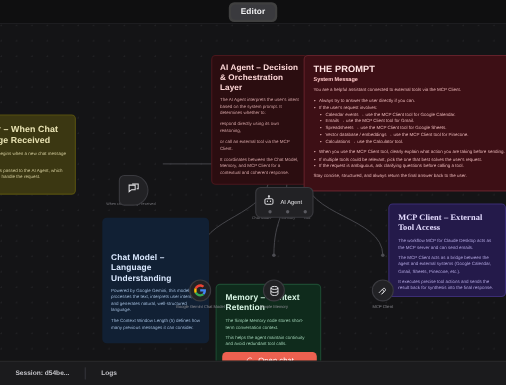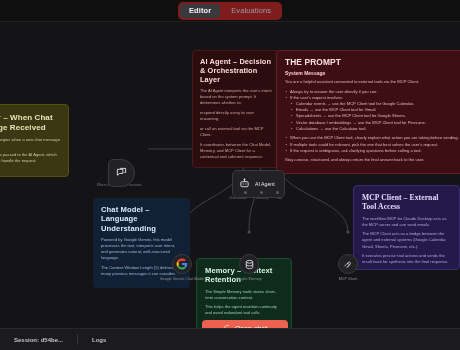--- a/index.html
+++ b/index.html
@@ -10,22 +10,22 @@
     overflow: hidden;
   }
   #app { position: relative; width: 460px; height: 350px; background:#131314; }
 
   
   .topbar {
     position: absolute; top:0; left:0; right:0; height:22px;
     background:#0f0f10; display:flex; align-items:center; justify-content:center;
     border-bottom:1px solid #202023; z-index:40;
   }
-  .tabs { display:flex; align-items:center; gap:2px;
-          background:#7f1d1d; border-radius:5px; padding:2px; }
+  .tabs { display:flex; align-items:flex-start; gap:2px;
+          background:#404040; border-radius:5px; padding:2px;flex-direction:column; }
   .tab { font-size:7.5px; color:#9a9a9f; padding:2.5px 9px; border-radius:4px;
          letter-spacing:.1px; white-space:nowrap; }
   .tab.active { background:#3a3a3e; color:#f2f2f4; font-weight:bold; }
 
   
   .canvas {
     position:absolute; top:22px; left:0; right:0; bottom:22px;
     background:
       radial-gradient(circle at 1px 1px, #232326 0.6px, transparent 0.7px) 0 0/14px 14px,
       #141416;
@@ -60,21 +60,21 @@
   #note-prompt { left:276px; top:28px; width:196px; height:124px; padding:6px 8px;
                  background:#3d0f15; border:1px solid #63212a; }
   #note-prompt h3 { color:#ffe2e2; font-size:8.4px; margin-bottom:3px; }
   #note-prompt h4 { color:#ffc9c9; font-size:5px; margin-bottom:3px; font-weight:bold; }
   #note-prompt p  { color:#e6b3b5; }
   #note-prompt li { color:#e6b3b5; }
 
   
   #note-chatmodel { left:93px; top:176px; width:97px; padding:7px 8px;
                     background:#112034; border:1px solid #1d3category; border-color:#1d3a5c; }
-  #note-chatmodel h3 { color:#dbe9ff; font-size:7.6px; }
+  #note-chatmodel h3 { color:#dbe9ff; font-size:7.6px;margin-top:24px; }
   #note-chatmodel p  { color:#9fb9d8; }
 
   
   #note-memory { left:196px; top:236px; width:96px; height:78px; padding:7px 8px;
                  background:#0f2b1c; border:1px solid #1c4a31; }
   #note-memory h3 { color:#d8f5e4; font-size:7.6px; }
   #note-memory p  { color:#9ccdb1; }
 
   
   #note-mcp { left:353px; top:163px; width:107px; height:85px; padding:7px 8px;
@@ -130,21 +130,20 @@
   .bb-sep { width:1px; height:11px; background:#34343a; }
 </style>
 </head>
 <body>
 
 <div id="app">
 
   <div class="topbar">
     <div class="tabs">
       <div class="tab active">Editor</div>
-      <div class="tab">Evaluations</div>
     </div>
   </div>
 
   <div class="canvas">
 
     <svg class="svg-layer" viewBox="0 0 460 306" preserveAspectRatio="none">
 
       <path d="M148 127 L232 127" stroke="#4c4c52" stroke-width="0.8" fill="none"></path>
       <polygon points="232,127 228,125 228,129" fill="#4c4c52"></polygon>
 

